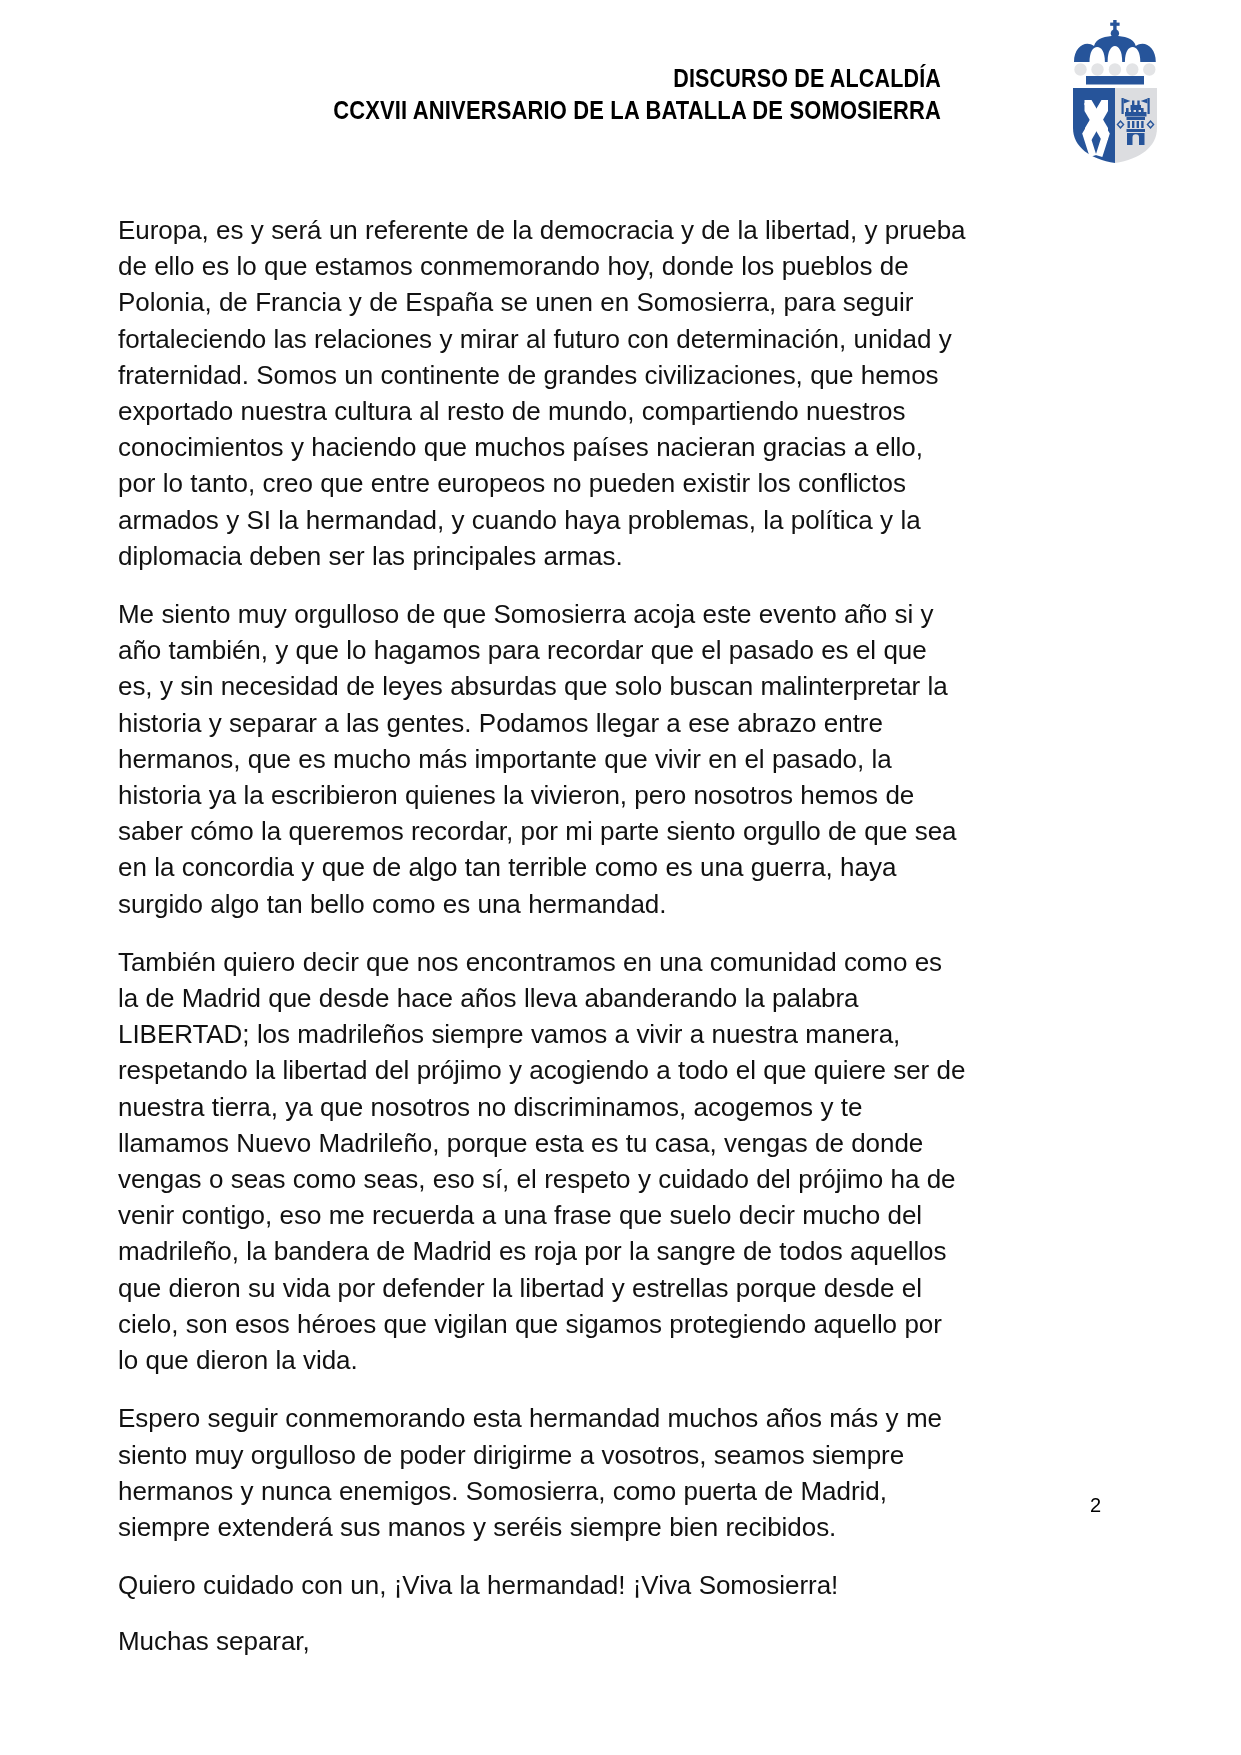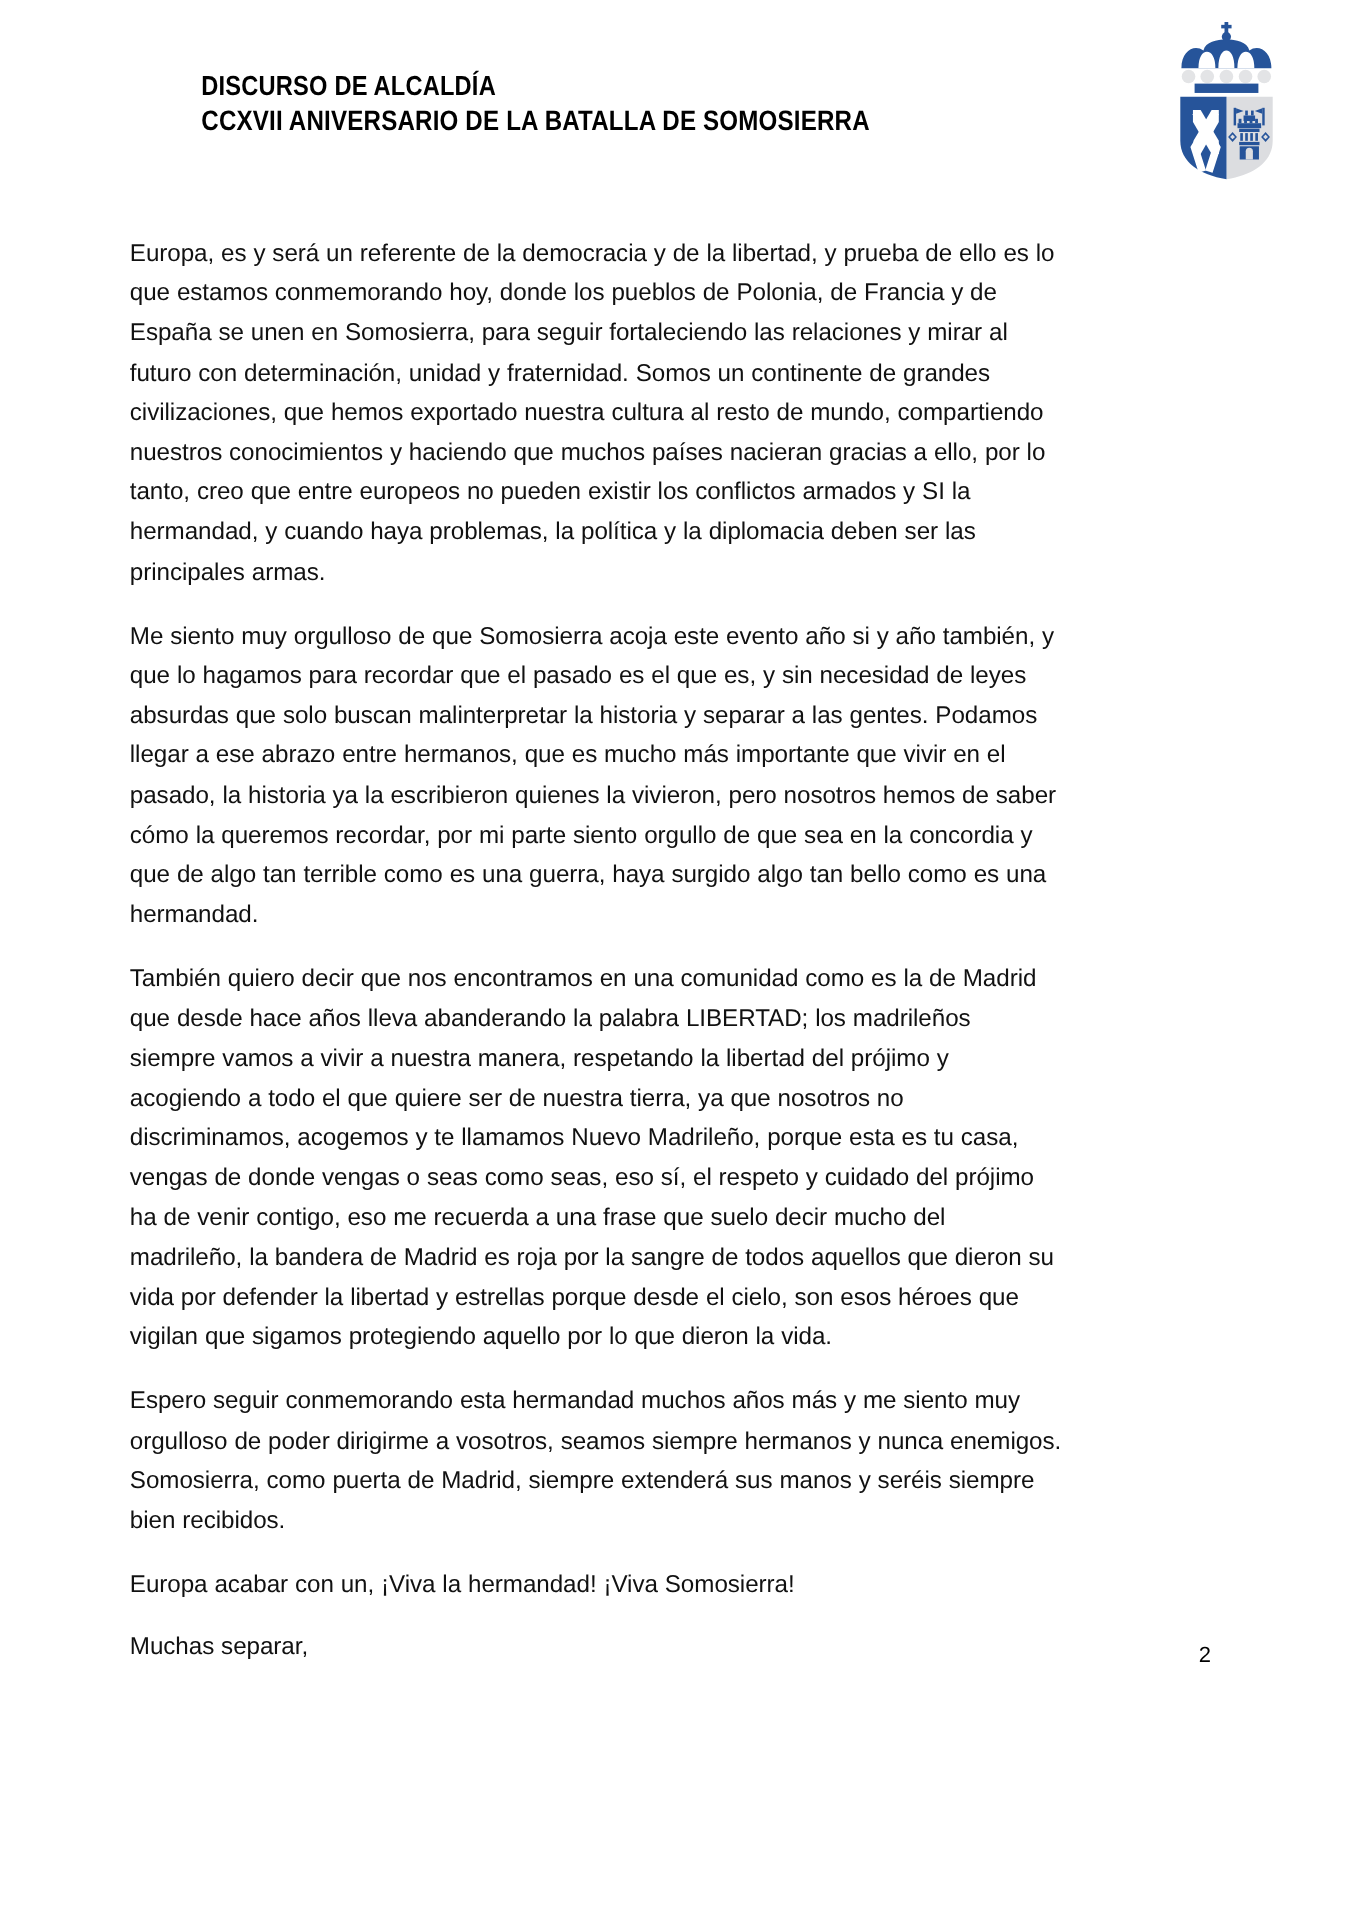--- a/index.html
+++ b/index.html
@@ -29,23 +29,23 @@
     position: absolute;
     top: 0;
     left: 0;
     width: 1241px;
     height: 180px;
   }
 
   .title-block {
     position: absolute;
     top: 62px;
-    left: 120px;
+    left: 104px;
     width: 900px;
-    text-align: left;
+    text-align: right;
   }
 
   .title-line {
     display: block;
     font-family: "Liberation Sans Narrow", "Liberation Sans", sans-serif;
     font-weight: 700;
     font-size: 25px;
     letter-spacing: 0.2px;
     line-height: 1.28;
     color: #000000;
@@ -69,21 +69,21 @@
 
   
   .content {
     position: absolute;
     top: 212px;
     left: 118px;
     width: 848px;
   }
 
   .para {
-    font-size: 22px;
+    font-size: 26px;
     line-height: 36.2px;
     color: #111111;
     margin: 0 0 22px 0;
     text-align: left;
     letter-spacing: -0.05px;
     word-spacing: 0.2px;
     font-stretch: semi-condensed;
   }
   .para:last-child { margin-bottom: 0; }
 
@@ -202,19 +202,19 @@
         </g>
       </svg>
     </div>
   </div>
 
   <div class="content">
     <p class="para">Europa, es y será un referente de la democracia y de la libertad, y prueba de ello es lo que estamos conmemorando hoy, donde los pueblos de Polonia, de Francia y de España se unen en Somosierra, para seguir fortaleciendo las relaciones y mirar al futuro con determinación, unidad y fraternidad. Somos un continente de grandes civilizaciones, que hemos exportado nuestra cultura al resto de mundo, compartiendo nuestros conocimientos y haciendo que muchos países nacieran gracias a ello, por lo tanto, creo que entre europeos no pueden existir los conflictos armados y SI la hermandad, y cuando haya problemas, la política y la diplomacia deben ser las principales armas.</p>
     <p class="para">Me siento muy orgulloso de que Somosierra acoja este evento año si y año también, y que lo hagamos para recordar que el pasado es el que es, y sin necesidad de leyes absurdas que solo buscan malinterpretar la historia y separar a las gentes. Podamos llegar a ese abrazo entre hermanos, que es mucho más importante que vivir en el pasado, la historia ya la escribieron quienes la vivieron, pero nosotros hemos de saber cómo la queremos recordar, por mi parte siento orgullo de que sea en la concordia y que de algo tan terrible como es una guerra, haya surgido algo tan bello como es una hermandad.</p>
     <p class="para">También quiero decir que nos encontramos en una comunidad como es la de Madrid que desde hace años lleva abanderando la palabra LIBERTAD; los madrileños siempre vamos a vivir a nuestra manera, respetando la libertad del prójimo y acogiendo a todo el que quiere ser de nuestra tierra, ya que nosotros no discriminamos, acogemos y te llamamos Nuevo Madrileño, porque esta es tu casa, vengas de donde vengas o seas como seas, eso sí,  el respeto y cuidado del prójimo ha de venir contigo, eso me recuerda a una frase que suelo decir mucho del madrileño, la bandera de Madrid es roja por la sangre de todos aquellos que dieron su vida por defender la libertad y estrellas porque desde el cielo, son esos héroes que vigilan que sigamos protegiendo aquello por lo que dieron la vida.</p>
     <p class="para">Espero seguir conmemorando esta hermandad muchos años más y me siento muy orgulloso de poder dirigirme a vosotros, seamos siempre hermanos y nunca enemigos. Somosierra, como puerta de Madrid, siempre extenderá sus manos y seréis siempre bien recibidos.</p>
-    <p class="para gap-small">Europa acabar con un, ¡Viva la hermandad! ¡Viva Somosierra!</p>
+    <p class="para gap-small">Quiero cuidado con un, ¡Viva la hermandad! ¡Viva Somosierra!</p>
     <p class="para">Muchas separar,</p>
   </div>
 
   <div class="page-number">2</div>
 
 </div>
 
 </body></html>

